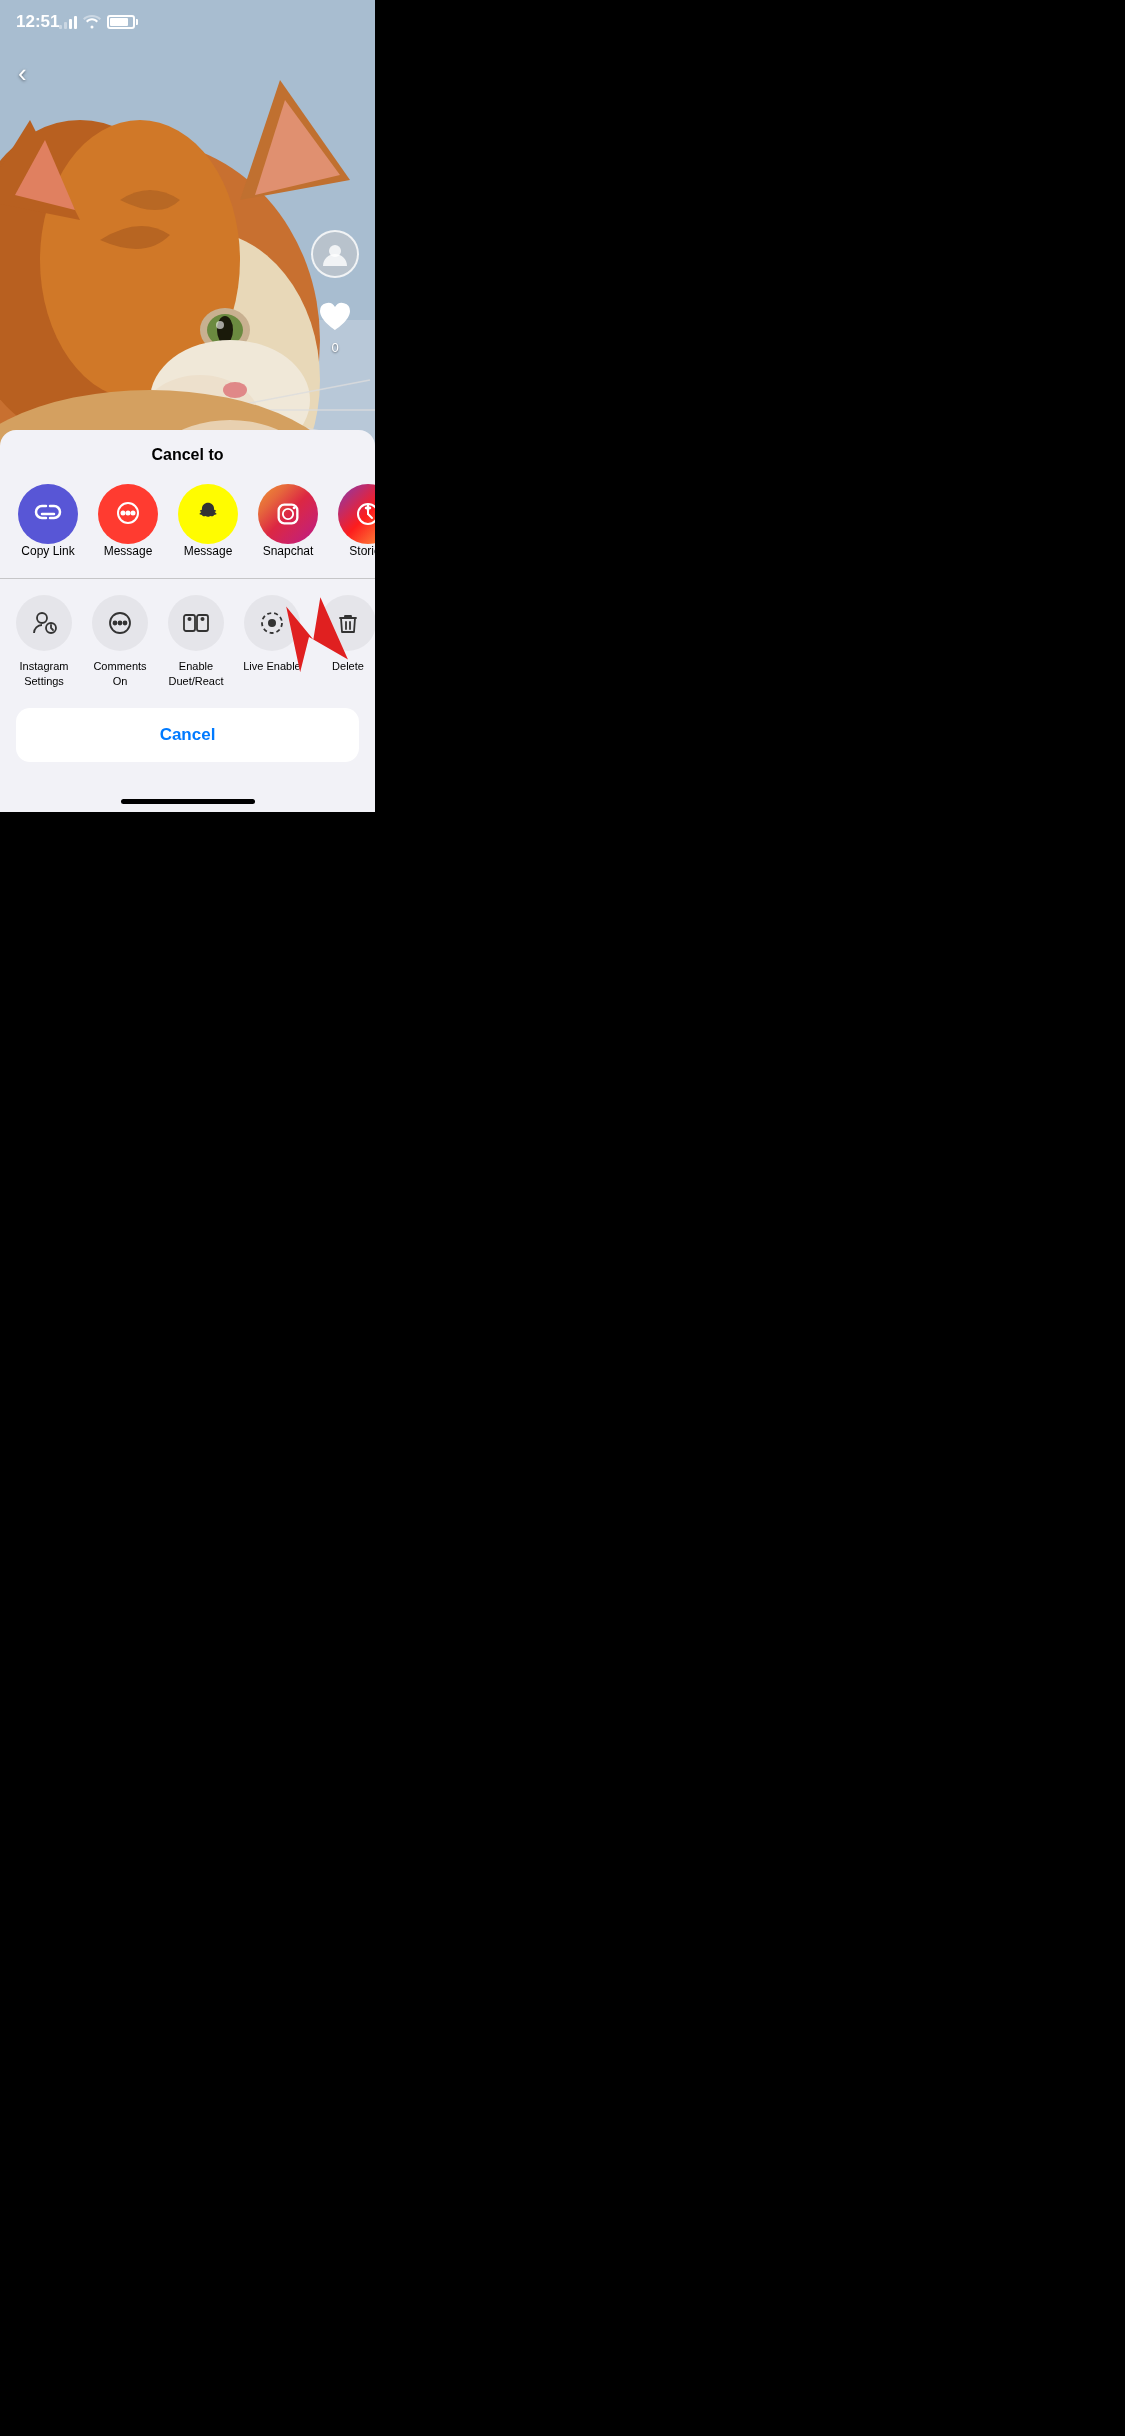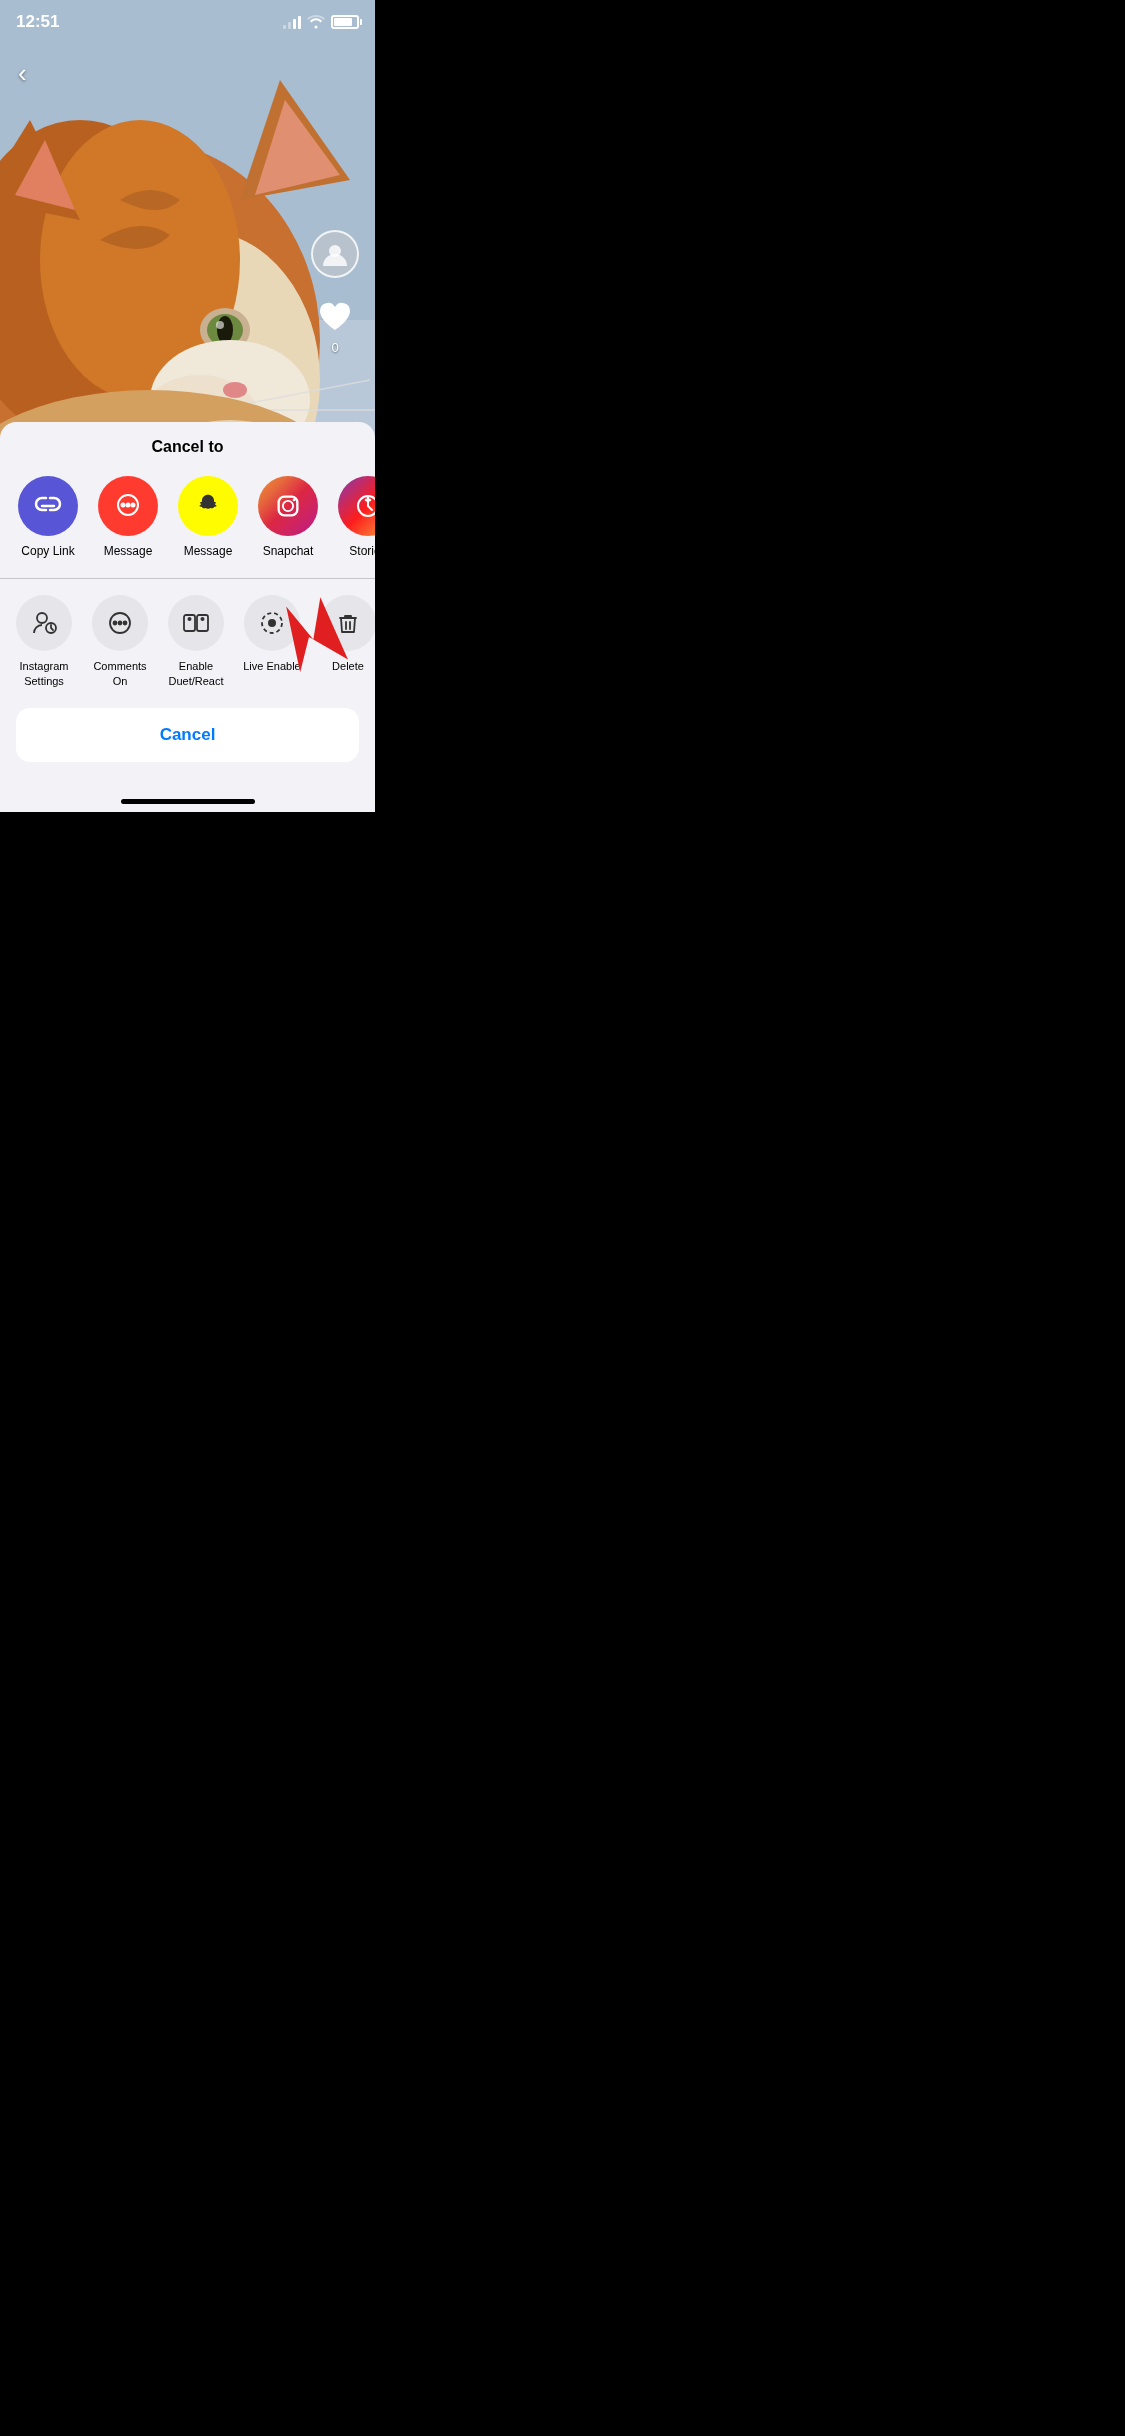--- a/index.html
+++ b/index.html
@@ -16,21 +16,21 @@
 
     
     .status-bar {
       position: absolute;
       top: 0;
       left: 0;
       right: 0;
       height: 44px;
       display: flex;
       align-items: center;
-      justify-content: space-between;
+      justify-content: flex-start;
       padding: 0 16px;
       z-index: 100;
       color: white;
     }
 
     .status-time {
       font-size: 17px;
       font-weight: 600;
       color: white;
     }
@@ -188,21 +188,20 @@
       overflow-x: auto;
       scrollbar-width: none;
     }
 
     .share-row::-webkit-scrollbar { display: none; }
 
     .share-item {
       display: flex;
       flex-direction: column;
       align-items: center;
-      gap: 8px;
       min-width: 64px;
       cursor: pointer;
     }
 
     .share-icon {
       width: 60px;
       height: 60px;
       border-radius: 50%;
       display: flex;
       align-items: center;

